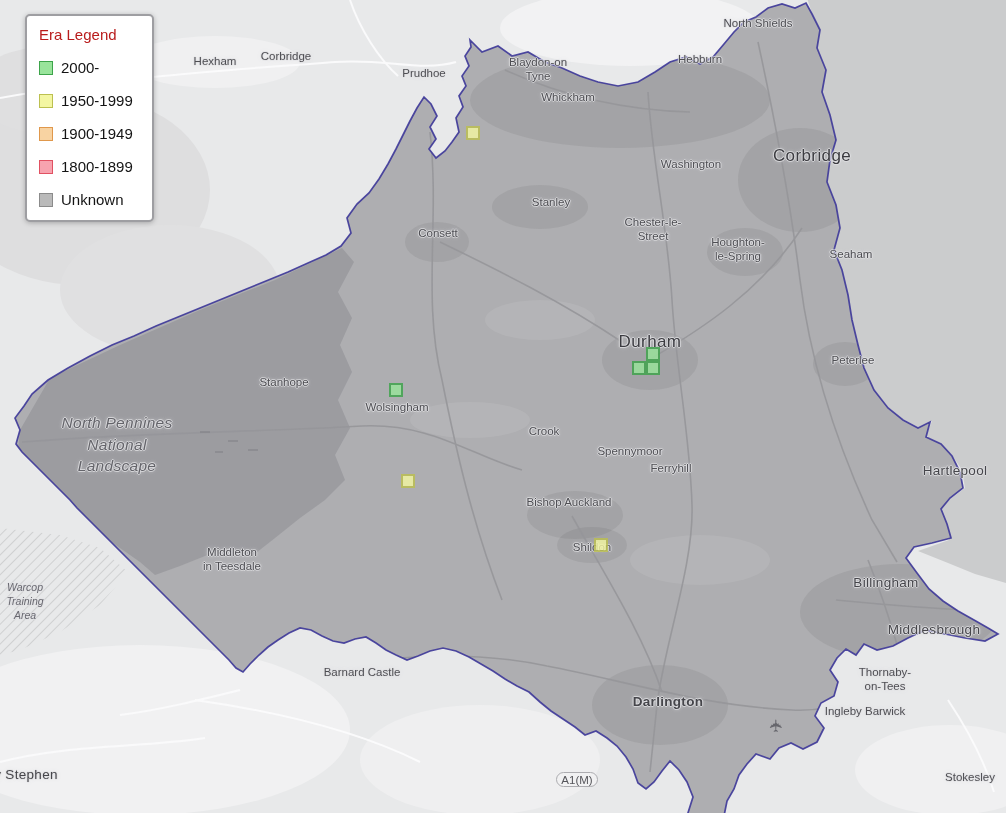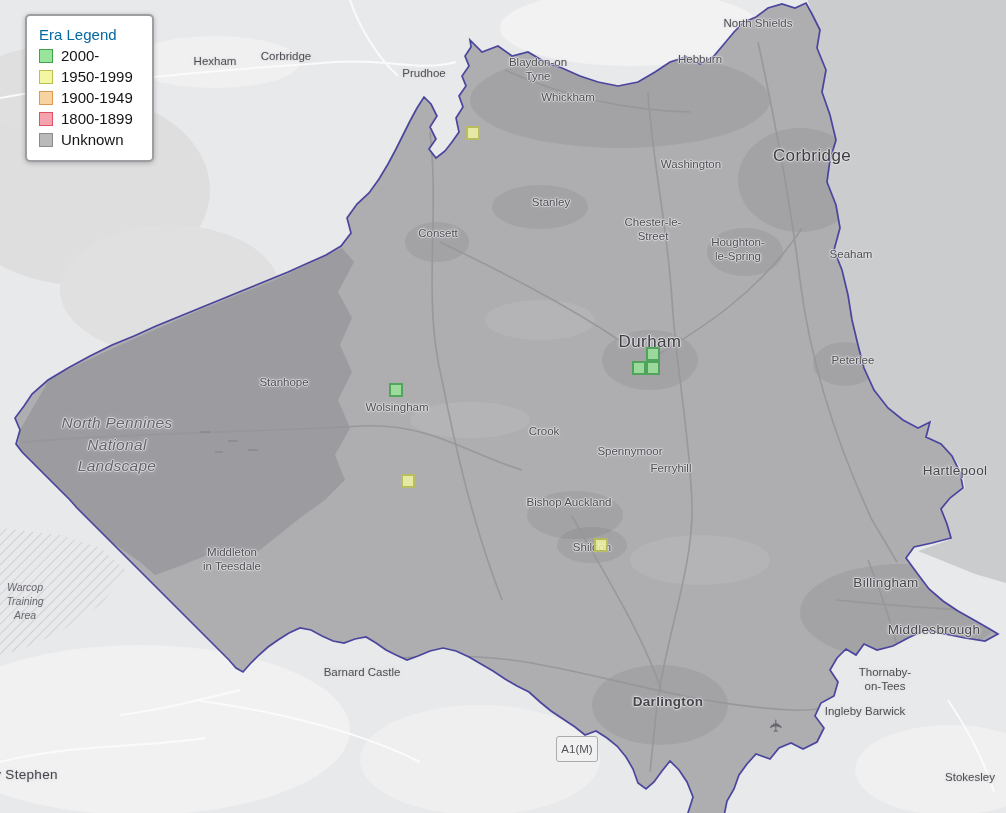--- a/index.html
+++ b/index.html
@@ -11,26 +11,26 @@
     text-shadow:0 1px 0 rgba(225,226,228,.75),0 -1px 0 rgba(225,226,228,.75),1px 0 0 rgba(225,226,228,.75),-1px 0 0 rgba(225,226,228,.75),0 0 4px rgba(225,226,228,.9);}
   .town{font-size:11.5px;color:#4e4e53;}
   .city{font-size:13.5px;color:#46464b;letter-spacing:.3px;}
   .city-lg{font-size:17px;color:#3c3c41;letter-spacing:.4px;line-height:1.26;}
   .area{font-style:italic;font-size:15.5px;color:#64646a;line-height:1.4;letter-spacing:.3px;}
   .area-sm{font-style:italic;font-size:10.5px;color:#686870;line-height:1.35;}
   #markers{position:absolute;left:0;top:0;width:100%;height:100%;}
   .era-marker{position:absolute;box-sizing:border-box;border:2px solid;opacity:.82;cursor:pointer;}
   .legend{position:absolute;left:25px;top:14px;width:129px;box-sizing:border-box;background:#ffffff;
     border:2px solid #9e9ea2;border-radius:5px;padding:8px 10px 12px 12px;box-shadow:0 1px 5px rgba(0,0,0,.25);}
-  .legend-title{font-size:15px;color:#0369a1;margin:2px 0 4px 0;}
-  .legend-item{display:flex;align-items:center;gap:8px;margin-top:4px;}
+  .legend-title{font-size:15px;color:#b91c1c;margin:2px 0 4px 0;}
+  .legend-item{display:flex;align-items:center;gap:8px;margin-top:16px;}
   .legend-swatch{width:14px;height:14px;box-sizing:border-box;border:1.5px solid;flex:0 0 auto;}
   .legend-label{font-size:15px;color:#141414;white-space:nowrap;}
-  .road-badge{position:absolute;left:556px;top:736px;width:42px;height:26px;background:#f1f1f2;
-    border:1.5px solid #acacb0;border-radius:3px;font-size:11.5px;color:#55555a;
+  .road-badge{position:absolute;left:556px;top:772px;width:42px;height:15px;background:#f1f1f2;
+    border:1.5px solid #acacb0;border-radius:8px;font-size:11.5px;color:#55555a;
     display:flex;align-items:center;justify-content:center;box-sizing:border-box;}
   .plane{position:absolute;left:769px;top:715px;font-size:17px;color:#66666c;transform:rotate(-90deg);}
 </style>
 </head>
 <body>
 
 <div id="screen">
 
   <svg id="basemap" width="1006" height="813" viewBox="0 0 1006 813" xmlns="http://www.w3.org/2000/svg">
     <defs>

